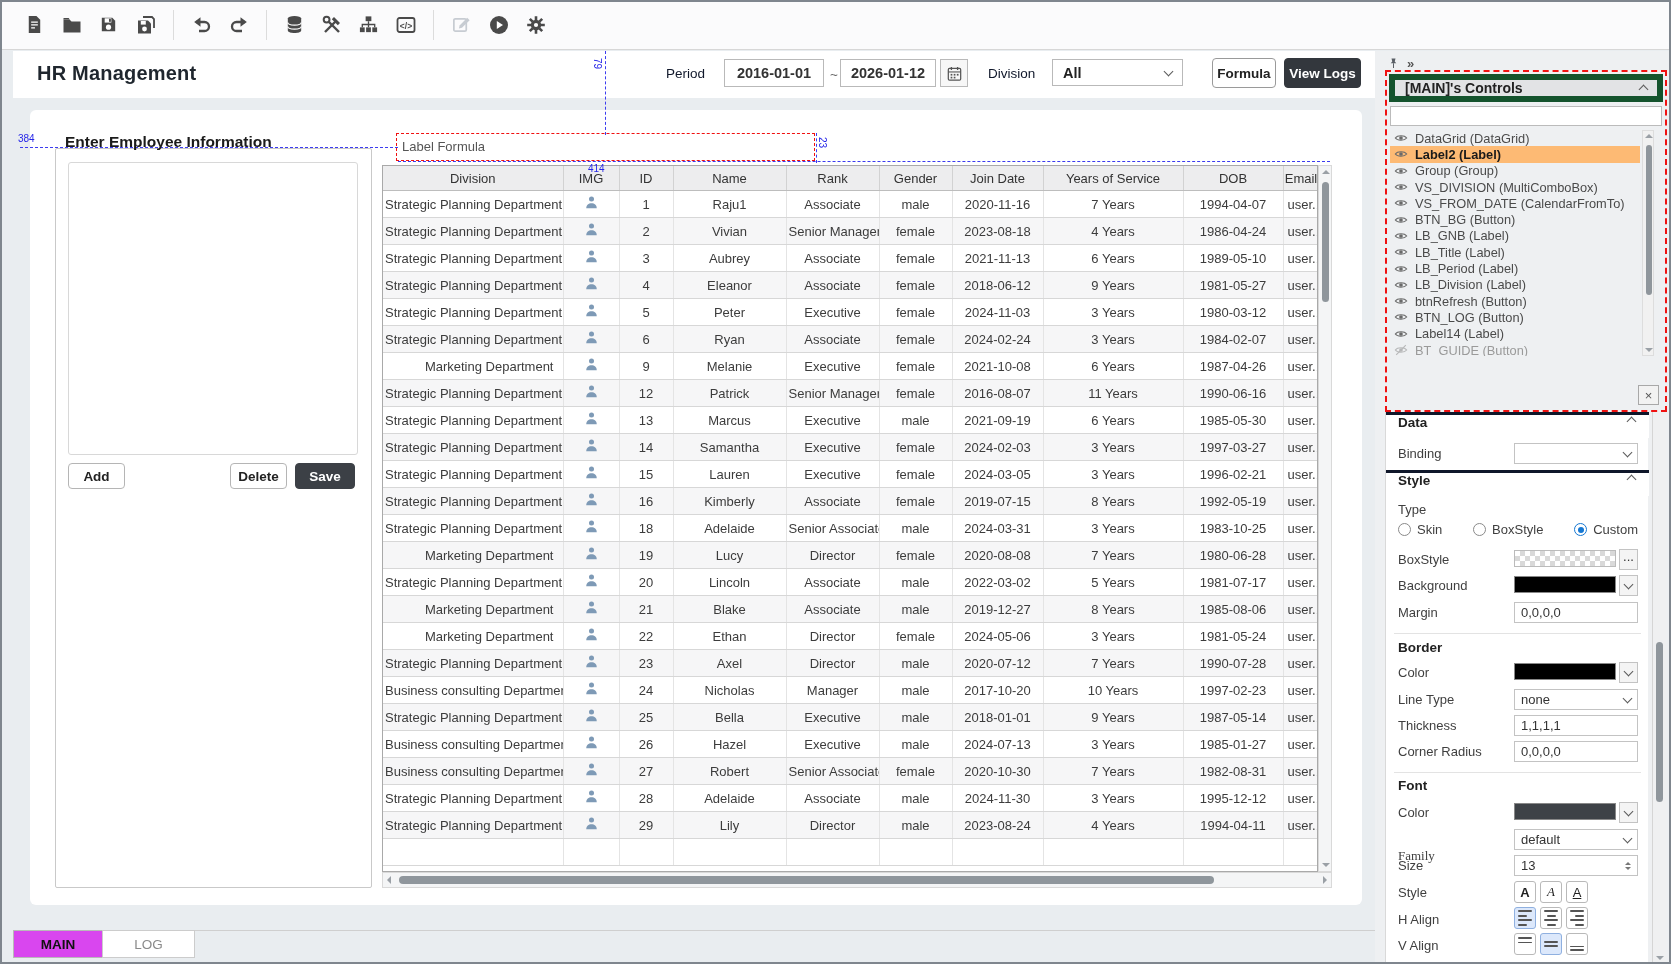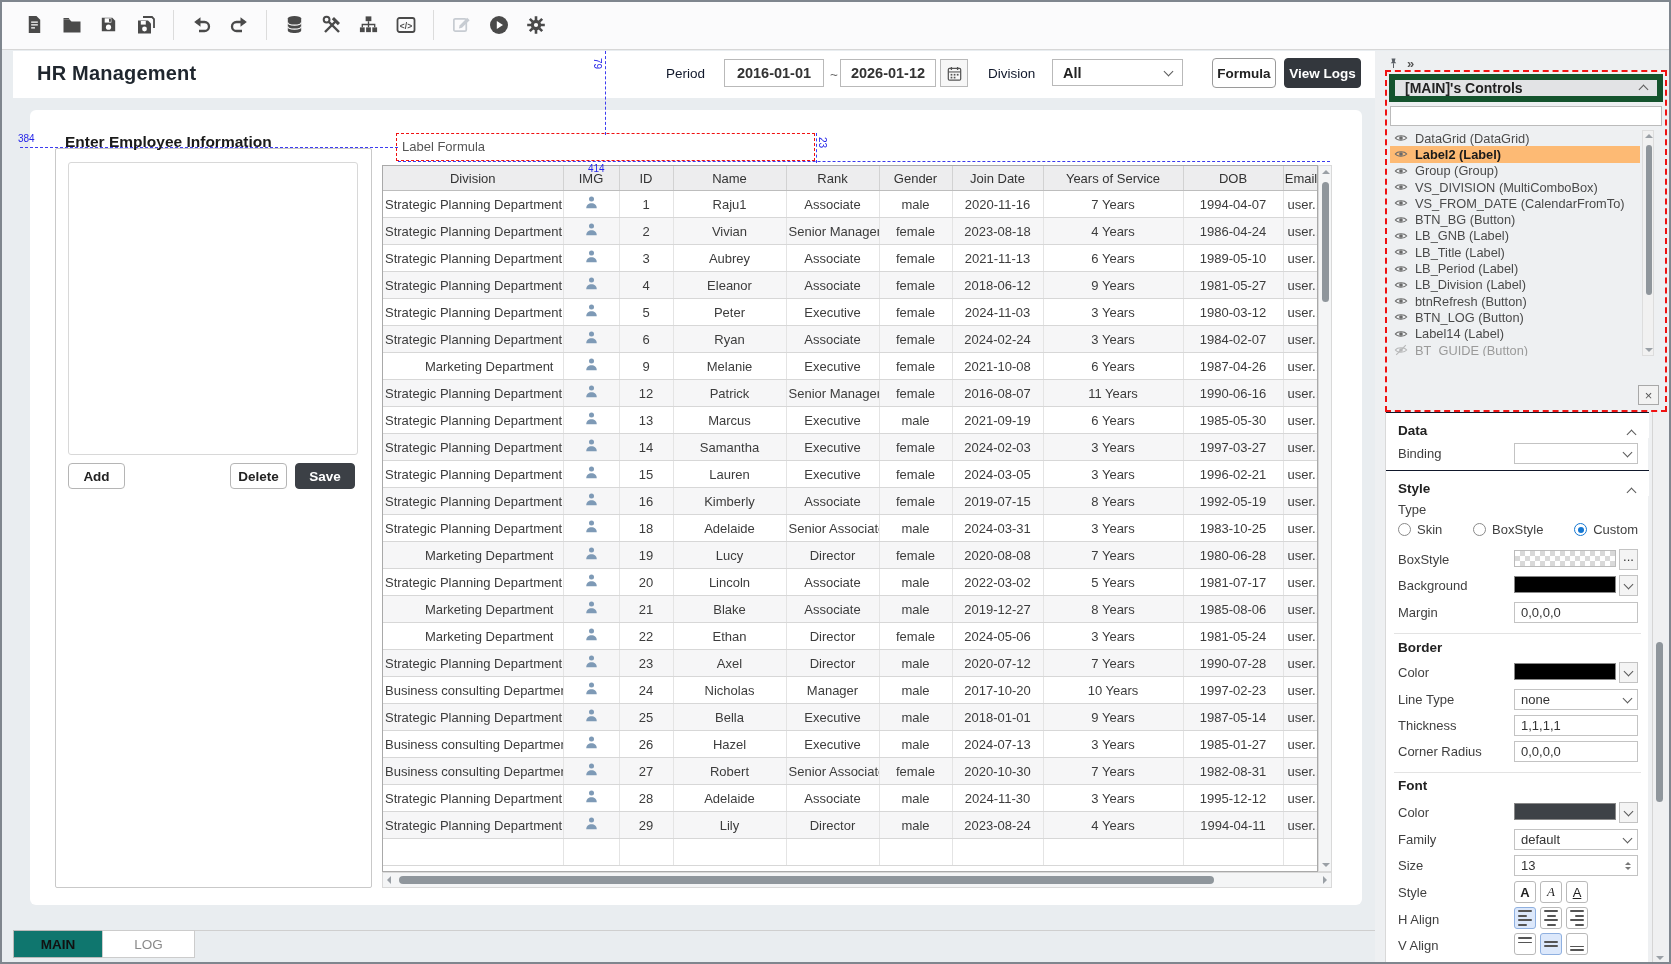--- a/index.html
+++ b/index.html
@@ -56,41 +56,41 @@
   .vscroll{position:absolute;left:1318px;top:165px;width:14px;height:707px;background:#f4f5f6;
            border:1px solid #d9d9d9;box-sizing:border-box;z-index:30;}
   .vthumb{position:absolute;left:3px;width:7px;border-radius:4px;background:#8f969c;}
   .hscroll{position:absolute;left:382px;top:872px;width:950px;height:16px;background:#f4f5f6;
            border:1px solid #d9d9d9;box-sizing:border-box;z-index:30;}
   .hthumb{position:absolute;top:3px;height:8px;border-radius:4px;background:#8f969c;}
   .arr{position:absolute;width:0;height:0;border:4px solid transparent;}
   
   .tabline{position:absolute;left:13px;top:930px;width:1362px;height:0;border-top:1px solid #cfcfcf;}
   .tab{position:absolute;top:930px;height:28px;box-sizing:border-box;display:flex;align-items:center;justify-content:center;font-size:13.5px;}
-  .tab.active{background:#0f766e;border:1px solid #b9b9b9;font-weight:bold;color:#111;}
+  .tab.active{background:#d946ef;border:1px solid #b9b9b9;font-weight:bold;color:#111;}
   .tab.inactive{background:#ffffff;border:1px solid #cccccc;color:#8a8a8a;}
   
   .rpanel{position:absolute;left:1375px;top:51px;width:296px;height:913px;background:#eef0f2;}
   .pinstrip{position:absolute;left:1388px;top:55px;width:60px;height:16px;display:flex;gap:8px;align-items:center;color:#555;}
   .ctrlbox{position:absolute;left:1385px;top:70px;width:282px;height:342px;border:2px dashed #ef1212;box-sizing:border-box;z-index:20;}
   .ctrlhdr{position:absolute;left:1389px;top:74px;width:274px;height:28px;background:#e2e3e5;border:6px solid #14532d;
            box-sizing:border-box;display:flex;align-items:center;justify-content:space-between;padding:0 10px;
            font-size:14px;font-weight:bold;color:#222;z-index:21;}
   .ctrlsearch{position:absolute;left:1390px;top:106px;width:272px;height:20px;border:1px solid #bbb;background:#fff;box-sizing:border-box;z-index:21;}
   .ctrllist{position:absolute;left:1390px;top:130px;width:250px;height:226px;overflow:hidden;z-index:21;background:transparent;}
   .citem{height:16.3px;display:flex;align-items:center;gap:7px;font-size:12.8px;color:#4a4a4a;padding-left:4px;}
   .citem.selected{background:#fdba74;font-weight:bold;color:#1a1a1a;}
   .citem.hidden-item{color:#9a9a9a;}
   .listscroll{position:absolute;left:1642px;top:130px;width:12px;height:226px;background:#f1f1f1;border:1px solid #ddd;box-sizing:border-box;z-index:21;}
   .closebtn{position:absolute;left:1638px;top:385px;width:21px;height:20px;border:1px solid #a8a8a8;background:#f2f2f2;
             display:flex;align-items:center;justify-content:center;font-size:13px;color:#555;z-index:21;box-sizing:border-box;}
   
   .props{position:absolute;left:1385px;top:412px;width:263px;height:552px;background:#fff;border-left:1px solid #d9d9d9;box-sizing:border-box;}
-  .psec{position:absolute;left:0;width:263px;height:26px;border-top:1px solid #0f172a;background:#fff;
-        display:flex;align-items:flex-end;justify-content:space-between;padding:0 14px 0 12px;box-sizing:border-box;
+  .psec{position:absolute;left:0;width:263px;height:26px;border-top:3px solid #0f172a;background:#fff;
+        display:flex;align-items:flex-start;justify-content:space-between;padding:0 14px 0 12px;box-sizing:border-box;
         font-size:13.5px;font-weight:bold;color:#222;}
   .psub{position:absolute;left:12px;font-size:13.5px;font-weight:bold;color:#222;}
   .plabel{position:absolute;left:12px;font-size:13px;color:#3f3f3f;}
   .pfield{position:absolute;left:128px;width:124px;height:21px;box-sizing:border-box;border:1px solid #c3c3c3;background:#fff;
           font-size:13px;color:#333;display:flex;align-items:center;padding:0 6px;justify-content:space-between;}
   .phr{position:absolute;left:8px;width:247px;border-top:1px solid #e3e3e3;}
   .swatch{width:100px;height:15px;border:1px solid #888;}
   .chevsq{position:absolute;left:233px;width:19px;height:21px;border:1px solid #c3c3c3;background:#f4f4f4;
           box-sizing:border-box;display:flex;align-items:center;justify-content:center;}
   .chv{display:inline-block;width:6px;height:6px;border-right:1.5px solid #5a5a5a;border-bottom:1.5px solid #5a5a5a;
@@ -878,21 +878,21 @@
 
     <div class="phr" style="top:360px;"></div>
     <div class="psub" style="top:366px;">Font</div>
 
     <div class="plabel" style="top:393px;">Color</div>
     <div class="swatch" style="position: absolute; left: 128px; top: 391px; background: rgb(62, 66, 71);"></div>
     <div class="chevsq" style="top:390px;">
         <span class="chv"></span>
       </div>
 
-    <div class="plabel" style="top:420px;">Family</div>
+    <div class="plabel" style="top:436px;font-family:Liberation Serif, serif;">Family</div>
     <div class="pfield" style="top:417px;">
       <span>default</span>
       <span class="chv"></span>
     </div>
 
     <div class="plabel" style="top:446px;">Size</div>
     <div class="pfield" style="top:443px;">
       <span>13</span>
       <span style="display:flex;flex-direction:column;gap:2px;">
         <span class="arr" style="position:static;border-width:3.5px;border-bottom-color:#777;border-top:none;"></span>

